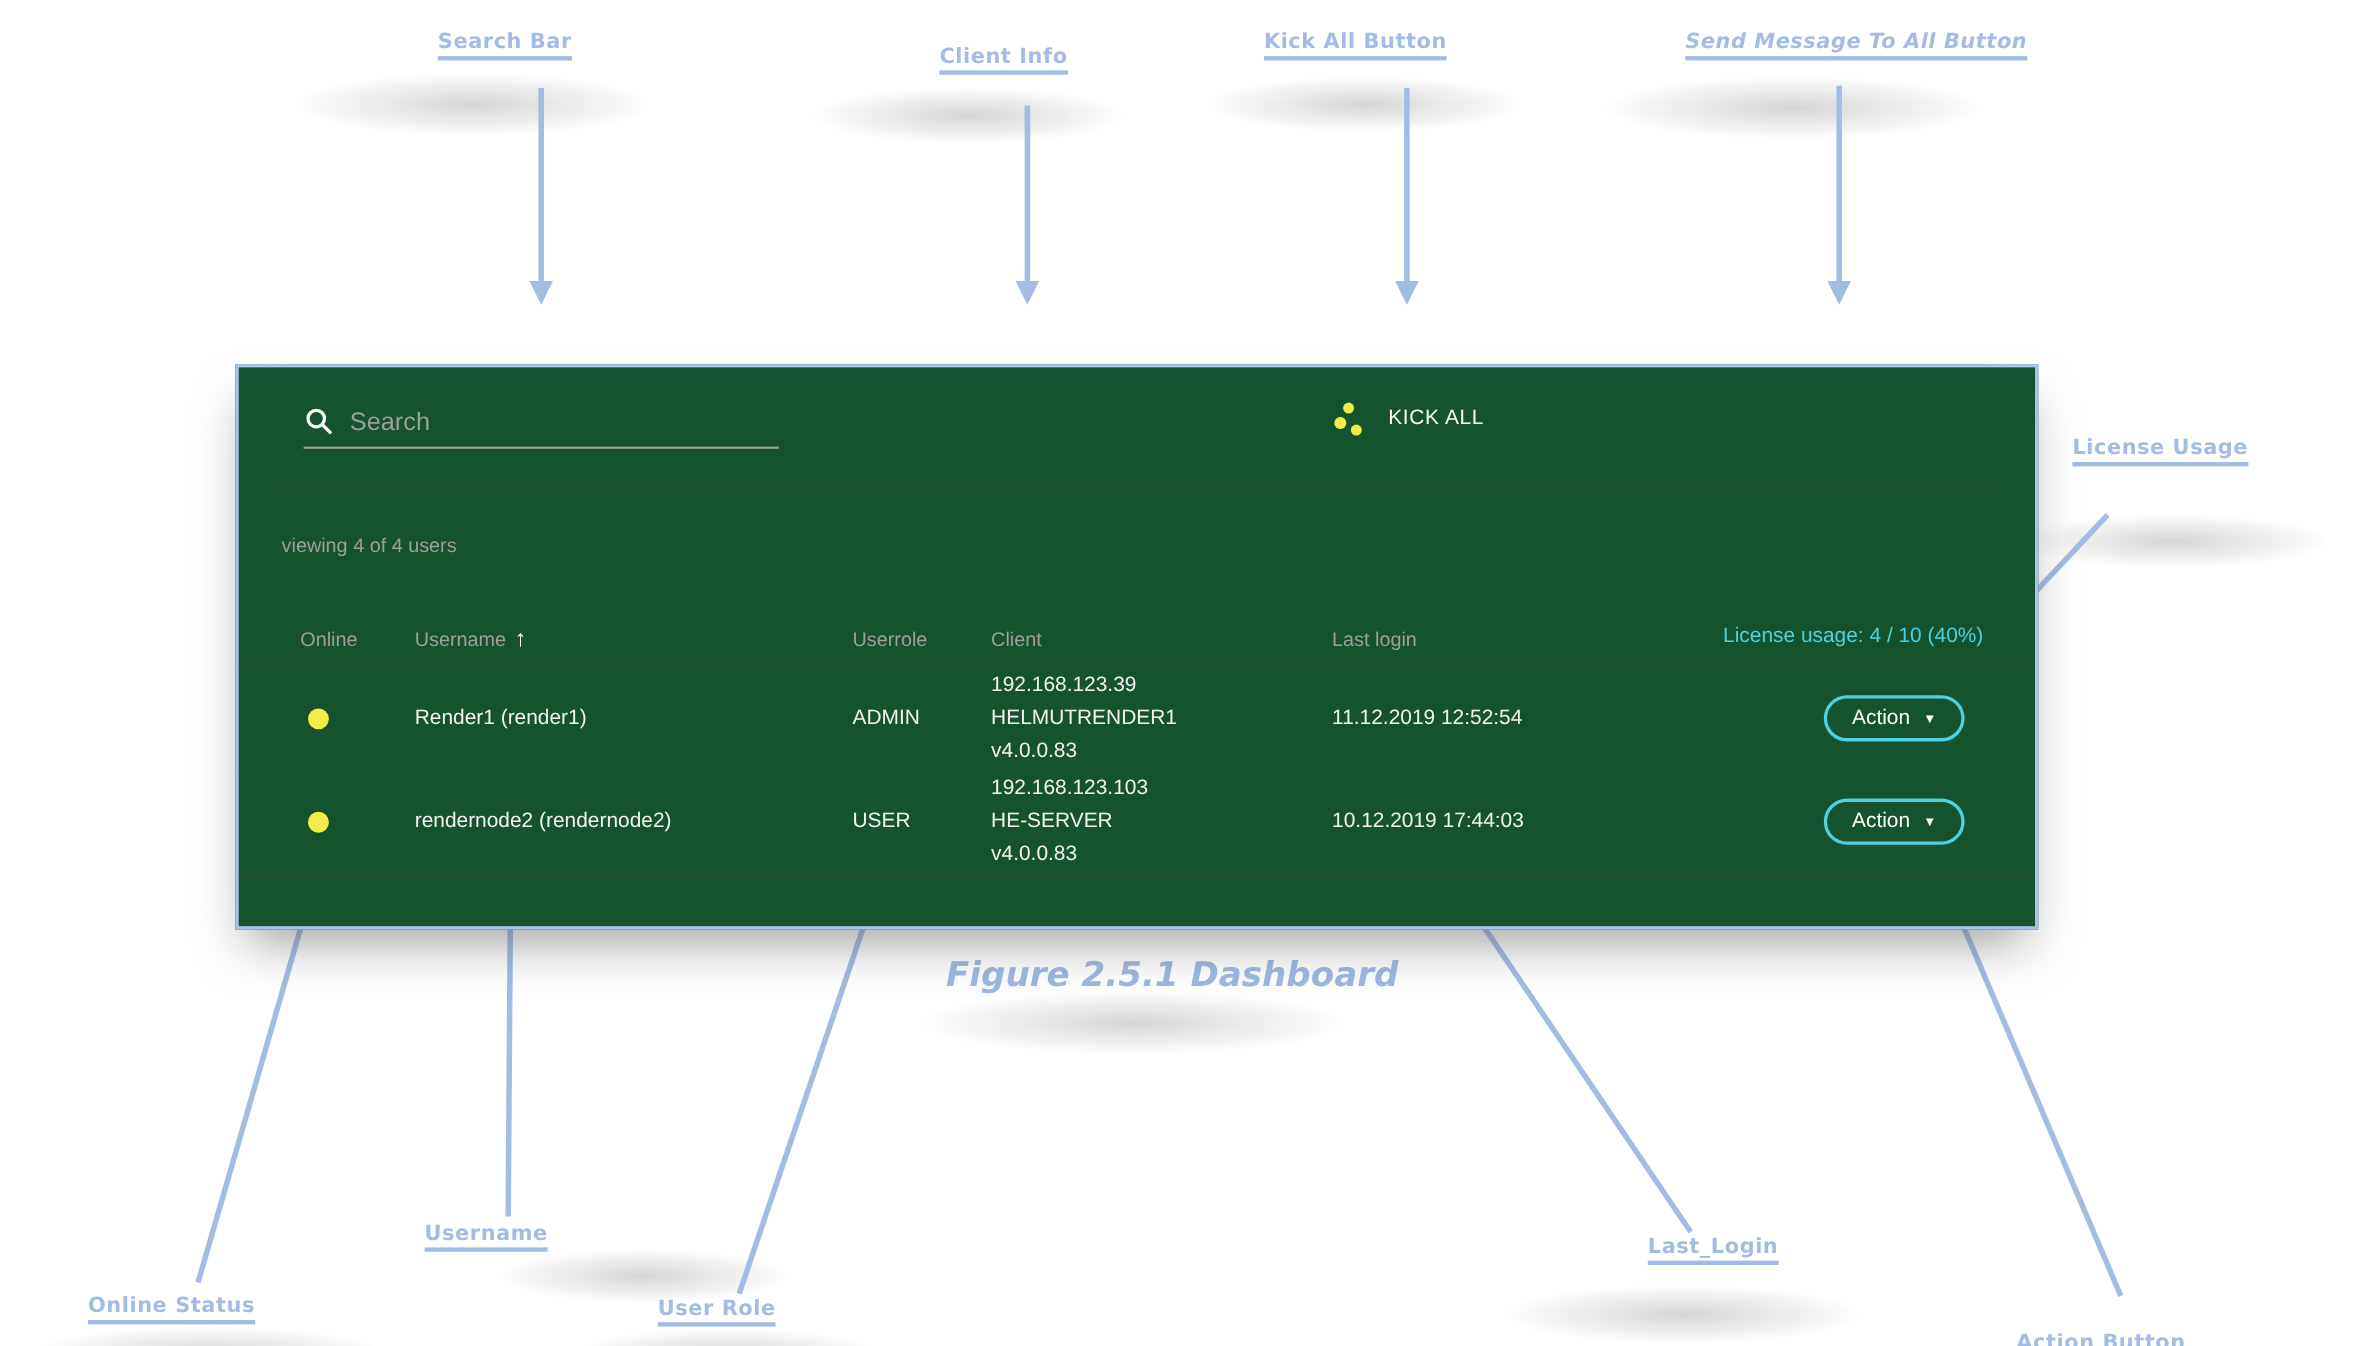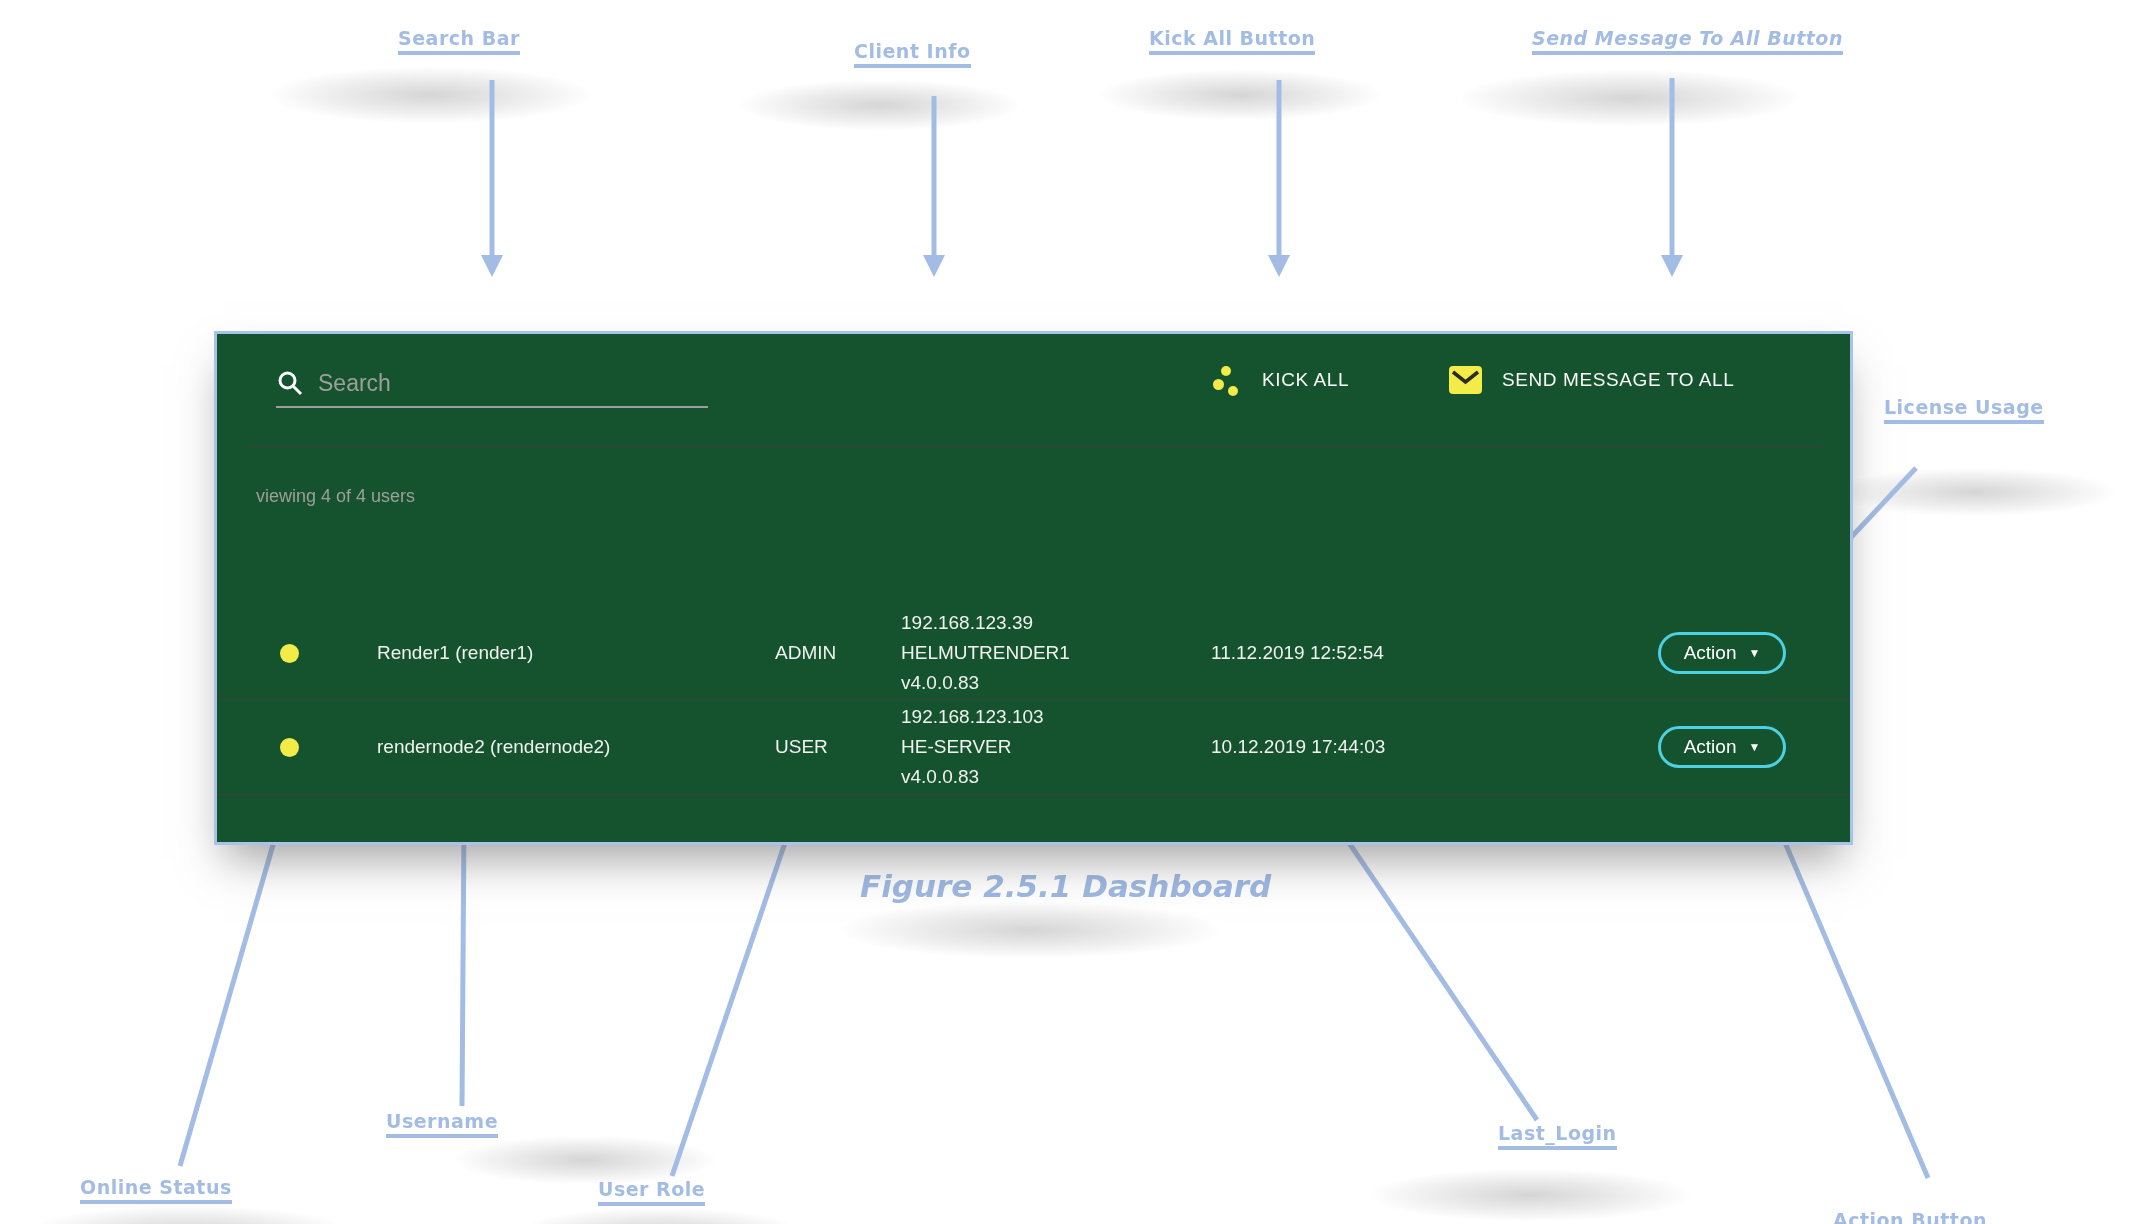--- a/index.html
+++ b/index.html
@@ -152,33 +152,36 @@
 
   <button class="toolbtn kick">
     <span class="kick-icon">
         <i></i>
         <i></i>
         <i></i>
       </span>
     <span>KICK ALL</span>
   </button>
 
-  <button class="toolbtn send">
-    <span class="mail-icon">
-      <svg width="33" height="28" viewBox="0 0 33 28">
-        <polyline points="4,6 16.5,16 29,6" fill="none" stroke="#2b2b2b" stroke-width="3.6"></polyline>
-      </svg>
-    </span>
-    <span>SEND MESSAGE TO ALL</span>
-  </button>
 
   <div class="divider1"></div>
 
   <div class="viewing">viewing 4 of 4 users</div>
 
+  <div class="thead grid">
+    <div class="h-online">Online</div>
+    <div>
+      <span>Username</span><span class="sort">↑</span>
+    </div>
+    <div>Userrole</div>
+    <div>Client</div>
+    <div>Last login</div>
+    <div></div>
+    <div class="license">License usage: 4 / 10 (40%)</div>
+  </div>
 
   <div class="trow grid r0">
     <div>
         <span class="dot"></span>
       </div>
     <div>Render1 (render1)</div>
     <div>ADMIN</div>
     <div class="client-cell">
       <div>192.168.123.39</div>
       <div>HELMUTRENDER1</div>

